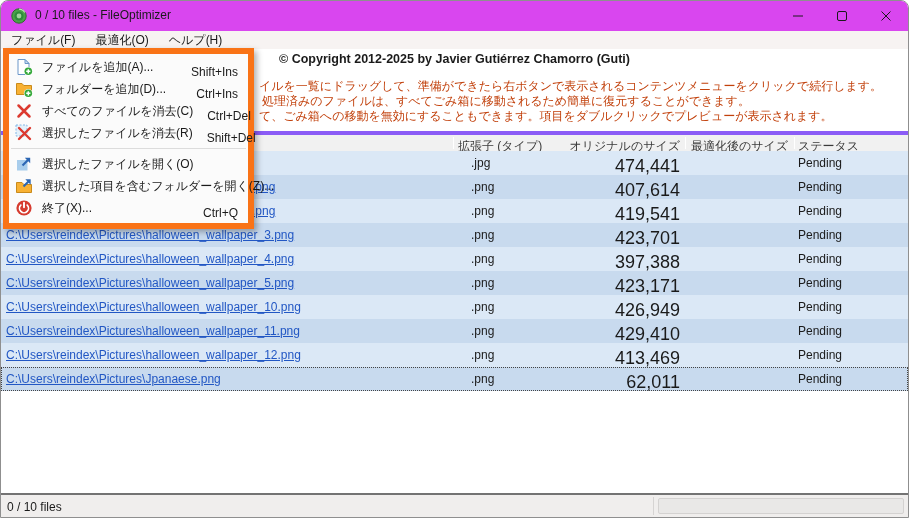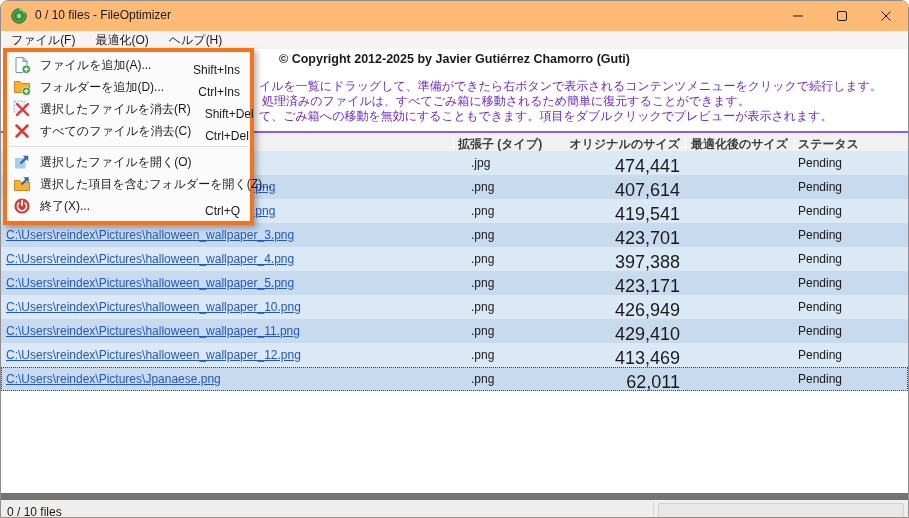--- a/index.html
+++ b/index.html
@@ -1,36 +1,36 @@
 <!DOCTYPE html>
 <html><head>
 <meta charset="utf-8">
 <style>
   html,body{margin:0;padding:0;background:#fff;}
   *{box-sizing:border-box;font-family:"Liberation Sans","DejaVu Sans",sans-serif;}
   .window{position:relative;width:909px;height:518px;background:#fff;border:1px solid #8f8f8f;
           border-radius:8px 8px 0 0;overflow:hidden;color:#1a1a1a;}
   
-  .titlebar{position:absolute;left:0;top:0;right:0;height:30px;background:#fdba74;}
+  .titlebar{position:absolute;left:0;top:0;right:0;height:30px;background:#d946ef;}
   .app-icon{position:absolute;left:10px;top:7px;width:16px;height:16px;}
   .title-text{position:absolute;left:34px;top:7px;font-size:12px;}
   .win-btn{position:absolute;top:0;width:44px;height:30px;display:flex;align-items:center;justify-content:center;}
   .btn-min{right:88px}.btn-max{right:44px}.btn-close{right:0}
   
   .menubar{position:absolute;left:0;top:30px;right:0;height:18px;background:#f7f3f2;font-size:12px;}
   .mb-item{display:inline-block;padding:1px 10px 4px 10px;height:18px;line-height:17px;}
   
   .content{position:absolute;left:0;top:48px;right:0;bottom:24px;background:#fff;}
   .copyright{position:absolute;left:0;right:0;top:51px;text-align:center;font-weight:bold;font-size:12.5px;}
-  .instr{position:absolute;font-size:12px;white-space:nowrap;color:#6d28d9;}
+  .instr{position:absolute;font-size:12px;white-space:nowrap;color:#c2410c;}
   .instr.l1{left:258px;top:77px;}
   .instr.l2{left:261px;top:92px;}
   .instr.l3{left:258px;top:107px;}
   
-  .thead{position:absolute;left:0;right:0;top:130px;height:20px;background:#f1f1f1;border-top:2px solid #8b5cf6;font-weight:bold;}
+  .thead{position:absolute;left:0;right:0;top:130px;height:20px;background:#f1f1f1;border-top:4px solid #8b5cf6;}
   .hdr{position:absolute;top:3px;font-size:12px;color:#3a3a3a;white-space:nowrap;}
   .hdr0{left:457px;}
   .hdr1{left:560px;width:119px;text-align:right;}
   .hdr2{left:690px;width:100px;}
   .hdr3{left:797px;}
   .thead i{position:absolute;top:2px;bottom:2px;width:1px;background:#ffffff;}
   .thead i.d1{left:452px}.thead i.d2{left:684px}.thead i.d3{left:793px}
   .rows{position:absolute;left:0;right:0;top:150px;}
   .frow{position:relative;height:24px;}
   .frow:nth-child(odd){background:#dbe8f6;}
@@ -38,26 +38,26 @@
   .frow.selected{outline:1px dotted #444;outline-offset:-1px;}
   .path{position:absolute;left:5px;top:5px;font-size:12px;color:#2257c4;text-decoration:underline;white-space:nowrap;cursor:pointer;}
   .c-ext{position:absolute;left:457px;top:5px;font-size:12px;margin-left:13px;}
   .c-orig{position:absolute;left:560px;width:119px;top:5px;font-size:18px;text-align:right;}
   .c-opt{position:absolute;left:690px;width:100px;top:5px;font-size:12px;text-align:right;}
   .c-status{position:absolute;left:797px;top:5px;font-size:12px;}
   .frow:nth-child(1) .path.frag{left:241px;}
   .frow:nth-child(2) .path.frag{left:251px;}
   .frow:nth-child(3) .path.frag{left:251px;}
   
-  .statusbar{position:absolute;left:0;right:0;bottom:0;height:24px;background:#f0eeed;border-top:7px solid #737373;}
+  .statusbar{position:absolute;left:0;right:0;bottom:0;height:24px;background:#f0eeed;border-top:2px solid #737373;}
   .status-text{position:absolute;left:6px;top:5px;font-size:12px;}
   .status-div{position:absolute;left:652px;top:2px;bottom:2px;width:1px;background:#d6d4d3;}
   .progress-well{position:absolute;left:657px;top:3px;width:246px;height:16px;background:#e9e8e7;border:1px solid #d4d2d1;border-radius:2px;}
   
-  .menu{position:absolute;left:2px;top:47px;width:251px;background:#fbfbfb;border:4px solid #f97316;
+  .menu{position:absolute;left:2px;top:47px;width:251px;background:#fbfbfb;border:6px solid #f97316;
         box-shadow:3px 3px 6px rgba(0,0,0,0.30);padding:2px 0 4px 0;z-index:50;}
   .menu-item{display:flex;align-items:center;height:22px;padding:0 10px 0 6px;font-size:12px;white-space:nowrap;}
   .menu-icon{width:18px;height:18px;margin-right:9px;flex:0 0 18px;}
   .menu-icon svg{display:block;}
   .menu-label{flex:1 1 auto;}
   .menu-shortcut{margin-left:14px;text-align:right;margin-top:10px;}
   .menu-sep{height:1px;background:#dcdcdc;margin:4px 2px;}
 </style>
 </head>
 <body>
@@ -211,35 +211,35 @@
             <circle cx="13.3" cy="13.3" r="3.8" fill="#36a93c"></circle>
             <path d="M13.3 11.2v4.2M11.2 13.3h4.2" stroke="#fff" stroke-width="1.5"></path>
           </svg>
         </span>
         <span class="menu-label">フォルダーを追加(D)...</span>
         <span class="menu-shortcut">Ctrl+Ins</span>
       </div>
       <div class="menu-item">
         <span class="menu-icon">
           <svg width="18" height="18" viewBox="0 0 18 18">
+            <path d="M3.5 3.5l11 11M14.5 3.5l-11 11" stroke="#dc3a30" stroke-width="2.5" stroke-linecap="round"></path>
+          </svg>
+        </span>
+        <span class="menu-label">すべてのファイルを消去(C)</span>
+        <span class="menu-shortcut">Ctrl+Del</span>
+      </div>
+      <div class="menu-item">
+        <span class="menu-icon">
+          <svg width="18" height="18" viewBox="0 0 18 18">
             <rect x="1" y="1" width="11" height="11" fill="#e4f1fb" stroke="#85b9e6" stroke-dasharray="2 1.5"></rect>
             <path d="M4 4l11 11M15 4L4 15" stroke="#dc3a30" stroke-width="2.4" stroke-linecap="round"></path>
           </svg>
         </span>
         <span class="menu-label">選択したファイルを消去(R)</span>
         <span class="menu-shortcut">Shift+Del</span>
-      </div>
-      <div class="menu-item">
-        <span class="menu-icon">
-          <svg width="18" height="18" viewBox="0 0 18 18">
-            <path d="M3.5 3.5l11 11M14.5 3.5l-11 11" stroke="#dc3a30" stroke-width="2.5" stroke-linecap="round"></path>
-          </svg>
-        </span>
-        <span class="menu-label">すべてのファイルを消去(C)</span>
-        <span class="menu-shortcut">Ctrl+Del</span>
       </div>
       <div class="menu-sep"></div>
       <div class="menu-item">
         <span class="menu-icon">
           <svg width="18" height="18" viewBox="0 0 18 18">
             <rect x="2" y="5" width="10.5" height="10.5" fill="#a8cdec"></rect>
             <path d="M7.5 10.5L13.5 4.5" stroke="#2b66b3" stroke-width="2.2"></path>
             <path d="M9.8 2.8h5.4v5.4z" fill="#2b66b3"></path>
           </svg>
         </span>

